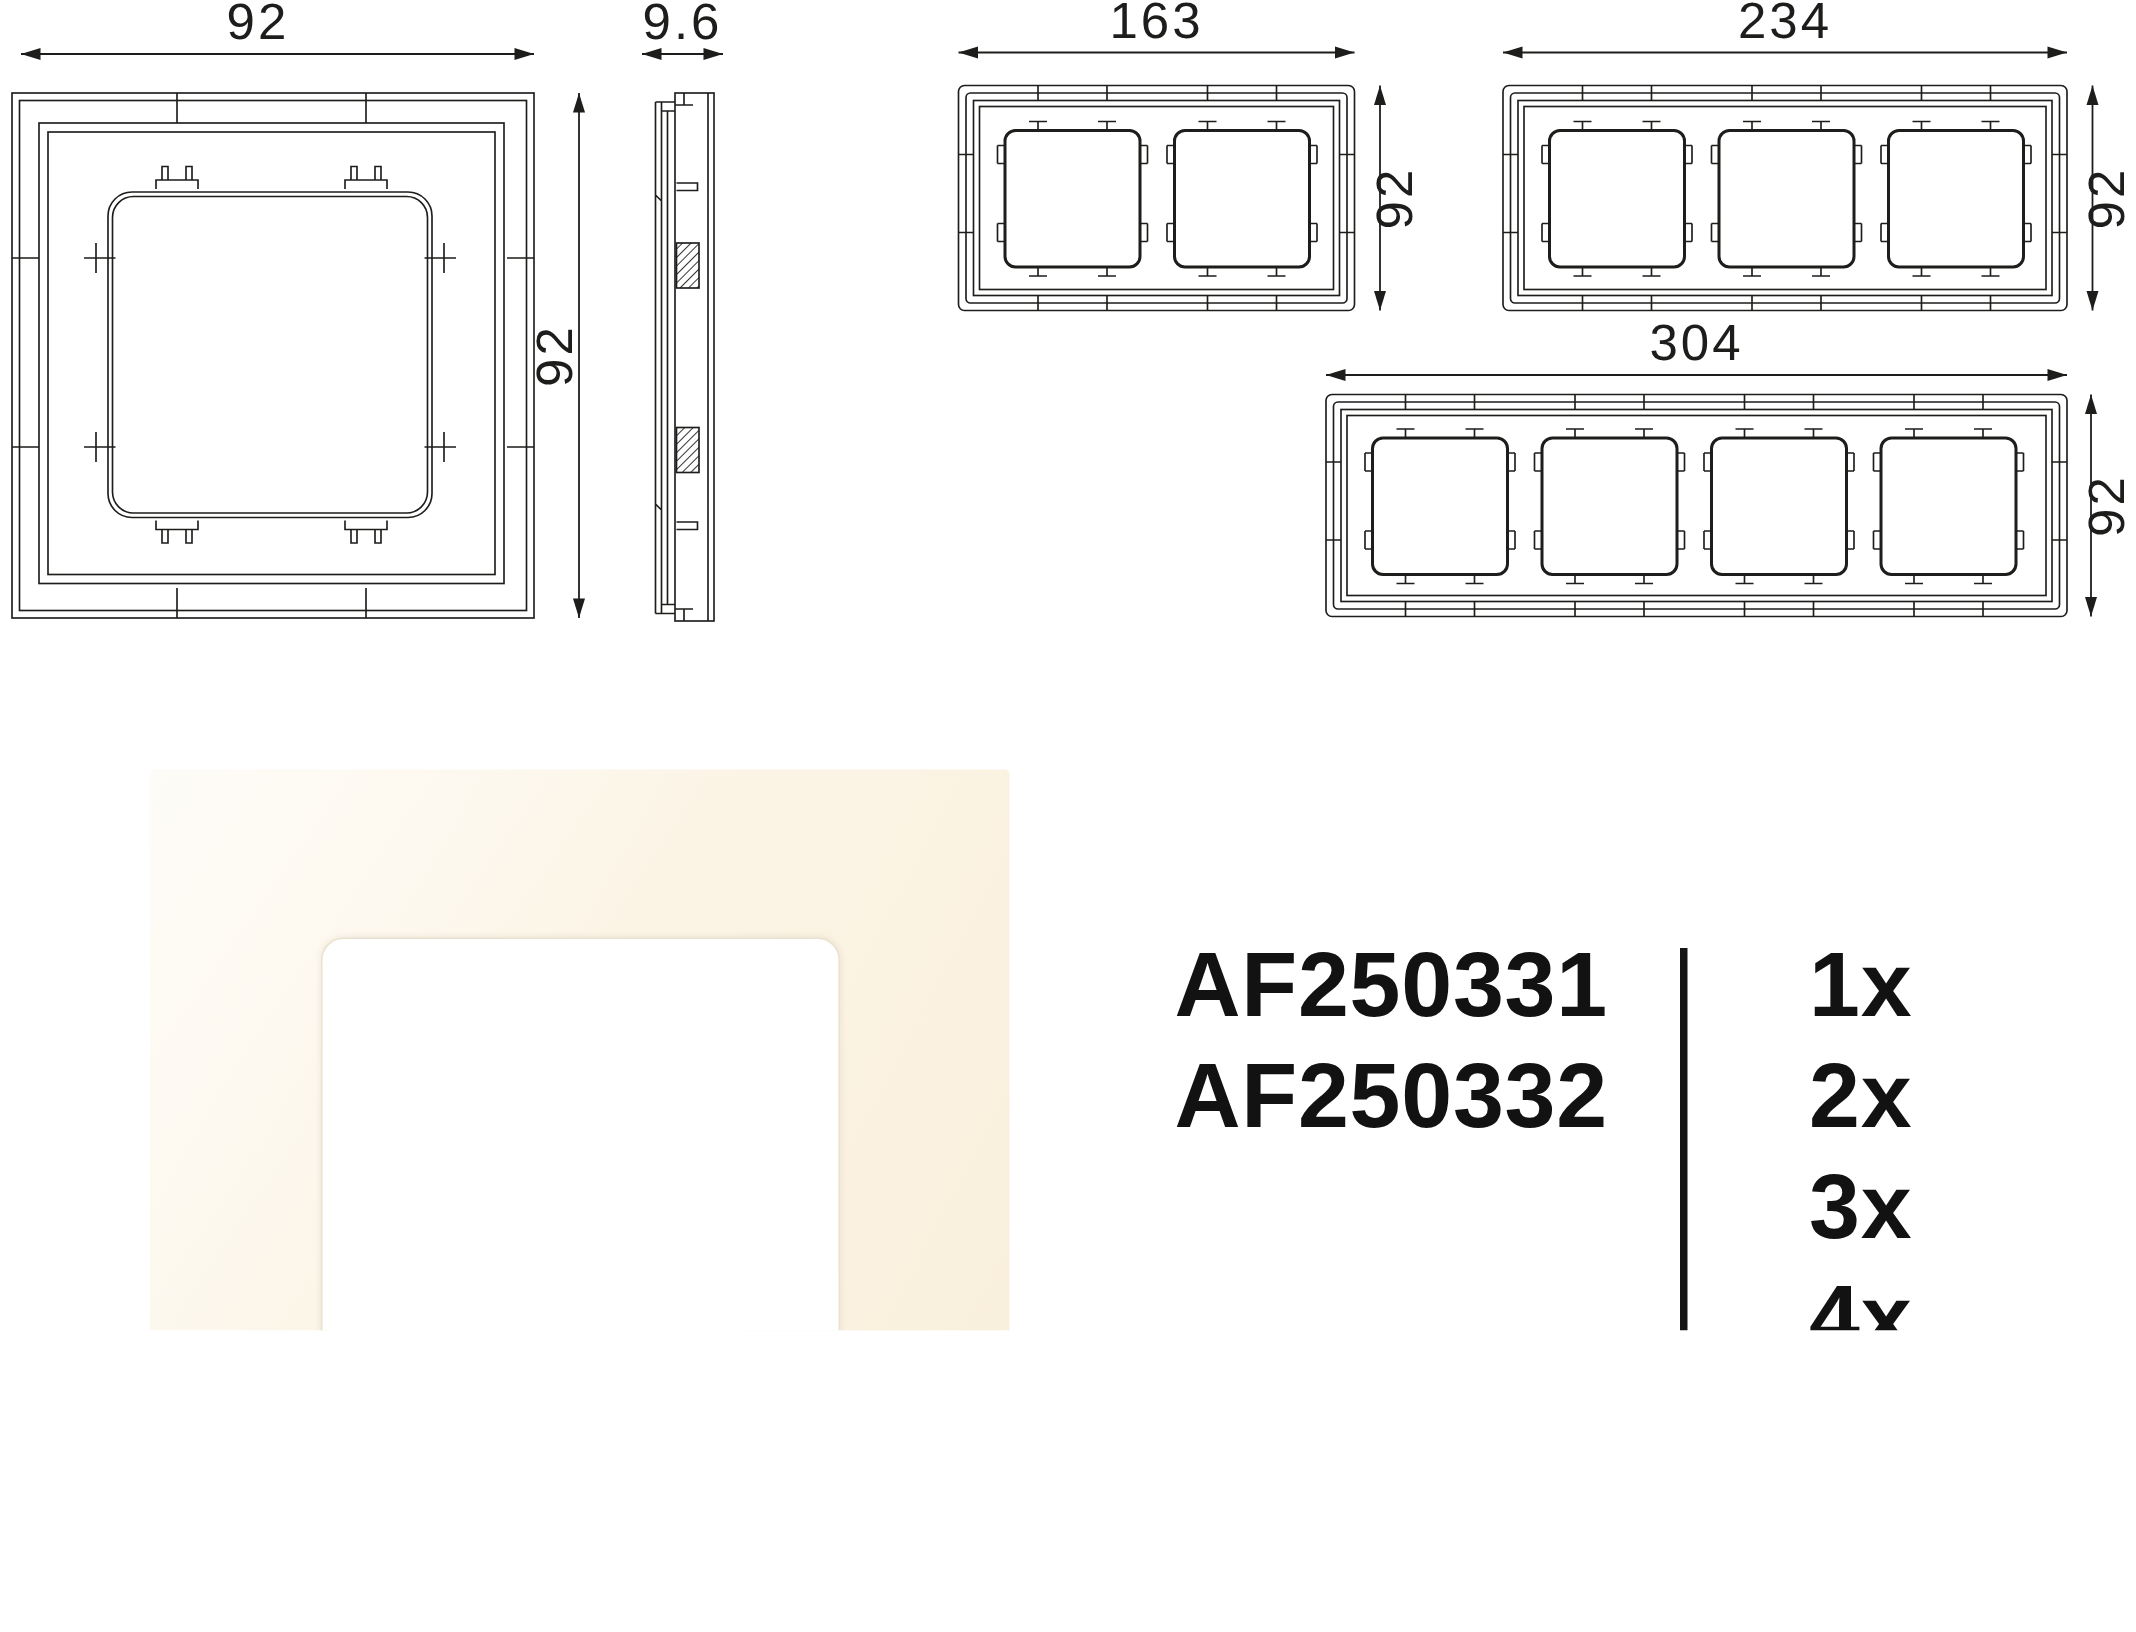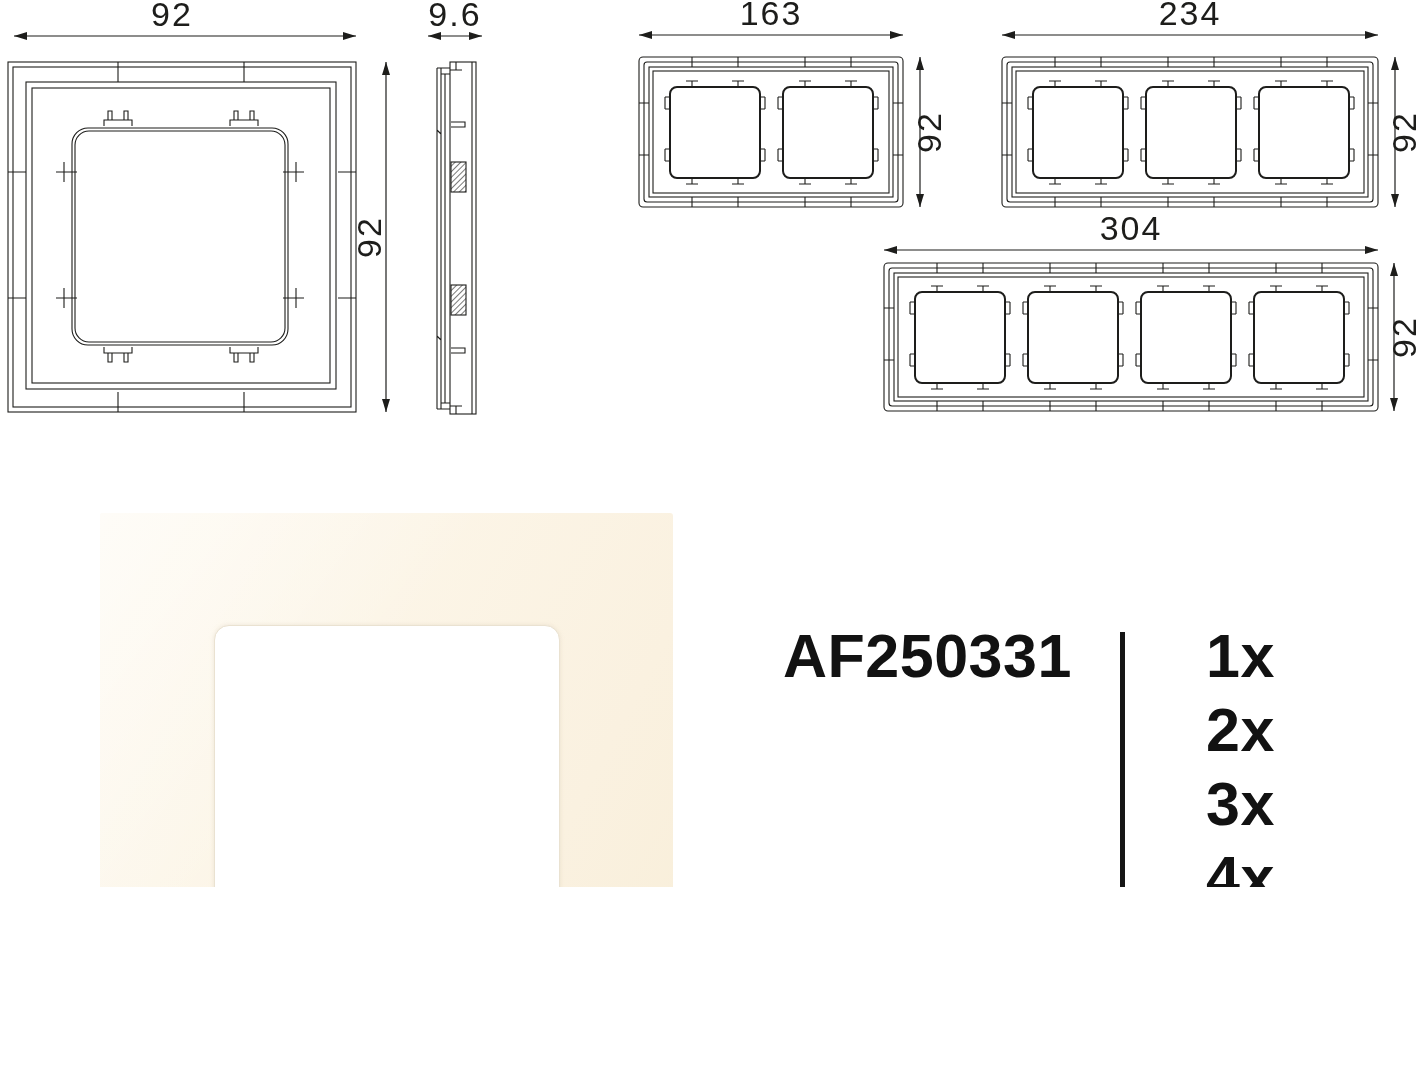--- a/index.html
+++ b/index.html
@@ -147,20 +147,21 @@
   
   <div class="photo">
     <div class="photo-sheen"></div>
     <div class="photo-opening"></div>
     <div class="photo-edge"></div>
   </div>
 
   
   <div class="codes-col">
     <div class="code-row">AF250331</div>
+    <div class="code-row">AF250332</div>
   </div>
   <div class="code-divider"></div>
   <div class="qty-col">
     <div class="code-row">1x</div>
     <div class="code-row">2x</div>
     <div class="code-row">3x</div>
     <div class="code-row">4x</div>
   </div>
 
 </div>

